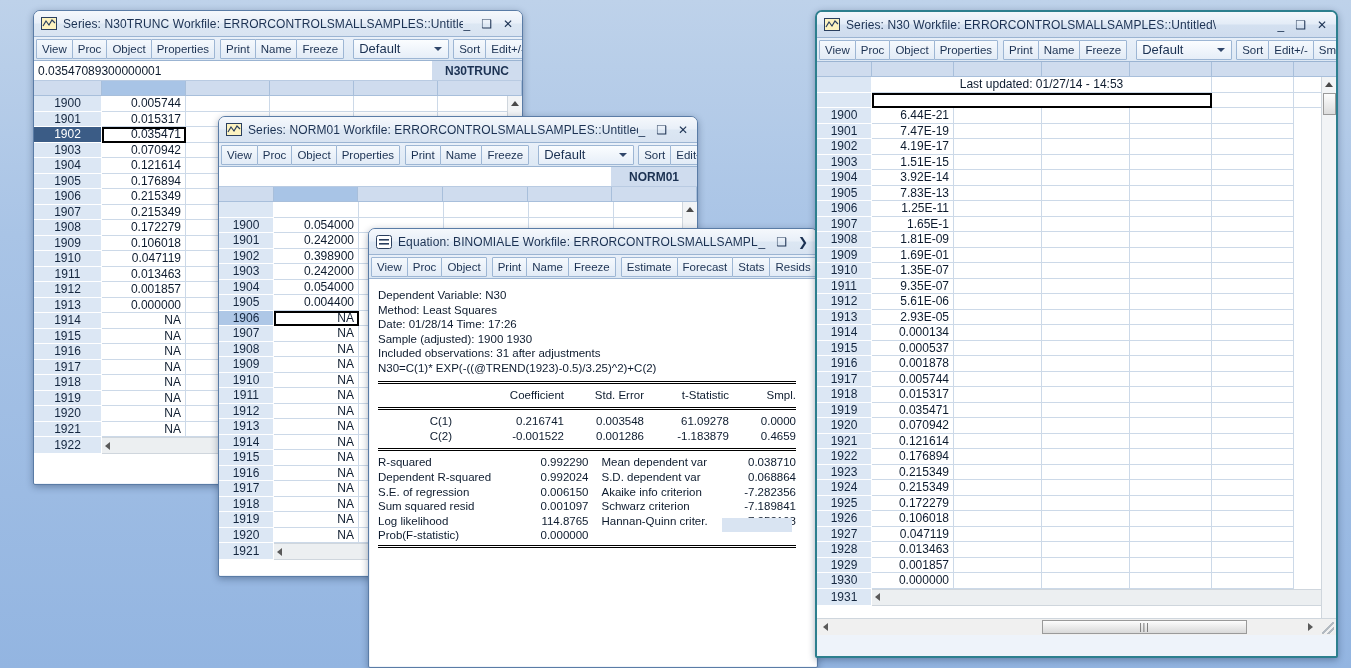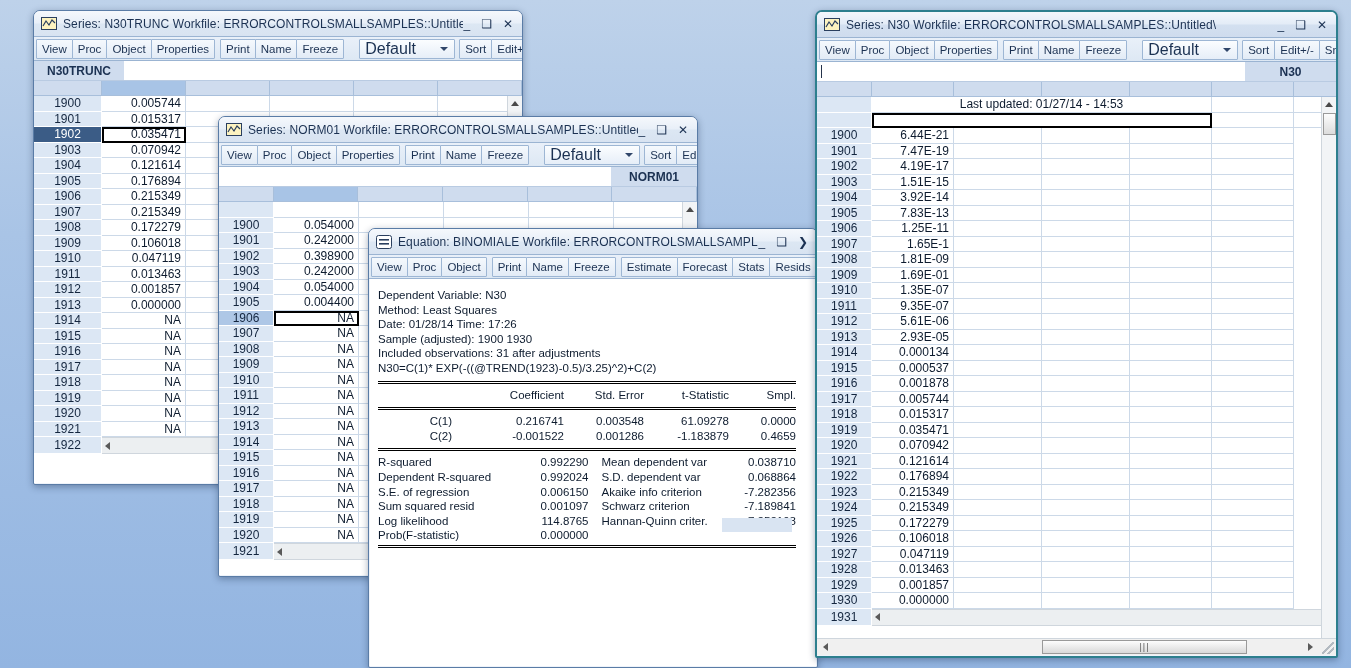--- a/index.html
+++ b/index.html
@@ -60,26 +60,26 @@
     padding:0 5px;
     font-size:11.5px; color:#1b3152;
     border:1px solid #9db6d4;
     background:linear-gradient(180deg,#f5f9fd 0%,#e2ebf6 100%);
     border-radius:1px;
     margin-right:-1px;
     white-space:nowrap;
   }
   .tb-gap{width:6px;flex:0 0 auto;}
   .combo{
-    height:20px; width:96px; margin:0 4px 0 10px;
+    height:20px; width:96px; margin:0 4px 0 4px;
     border:1px solid #9db6d4;
     background:linear-gradient(180deg,#fbfdff 0%,#e6eef8 100%);
     display:flex;align-items:center;justify-content:space-between;
     padding:0 3px 0 5px;
-    font-size:16px;color:#1b3152;
+    font-size:13px;color:#1b3152;
     border-radius:1px; flex:0 0 auto;
   }
   .caret{
     width:0;height:0;border-left:4px solid transparent;border-right:4px solid transparent;
     border-top:4px solid #30466a;margin-right:3px;
   }
 
   
   .formula-row{
     height:20px; display:flex; align-items:stretch;
@@ -212,20 +212,21 @@
     <div class="combo">
       <span>Default</span>
       <span class="caret"></span>
     </div>
     <div class="tb">Sort</div>
     <div class="tb">Edit+/-</div>
 
   </div>
 
   <div class="formula-row">
+    <div class="formula-cell">0.03547089300000001</div>
     <div class="name-cell" style="width:90px;">N30TRUNC</div>
   </div>
 
   <div class="sheet" style="height:calc(100% - 71px);">
     <div class="colhdr">
       <div class="ch" style="width:68px;"></div>
       <div class="ch sel" style="width:84px;"></div>
       <div class="ch" style="width:84px;"></div>
       <div class="ch" style="width:84px;"></div>
       <div class="ch" style="width:84px;"></div>
@@ -816,27 +817,20 @@
     <div class="combo">
       <span>Default</span>
       <span class="caret"></span>
     </div>
     <div class="tb">Sort</div>
     <div class="tb">Edit+/-</div>
     <div class="tb">Smpl+/-</div>
 
   </div>
 
-  <div class="formula-row">
-    <div class="formula-cell">
-      <span class="caretbar"></span>
-      <span></span>
-    </div>
-    <div class="name-cell" style="width:91px;">N30</div>
-  </div>
 
   <div class="sheet" style="height:calc(100% - 88px);">
     <div class="colhdr">
       <div class="ch" style="width:55px;"></div>
       <div class="ch" style="width:82px;"></div>
       <div class="ch" style="width:88px;"></div>
       <div class="ch" style="width:88px;"></div>
       <div class="ch" style="width:82px;"></div>
       <div class="ch" style="width:82px;"></div>
     </div>

